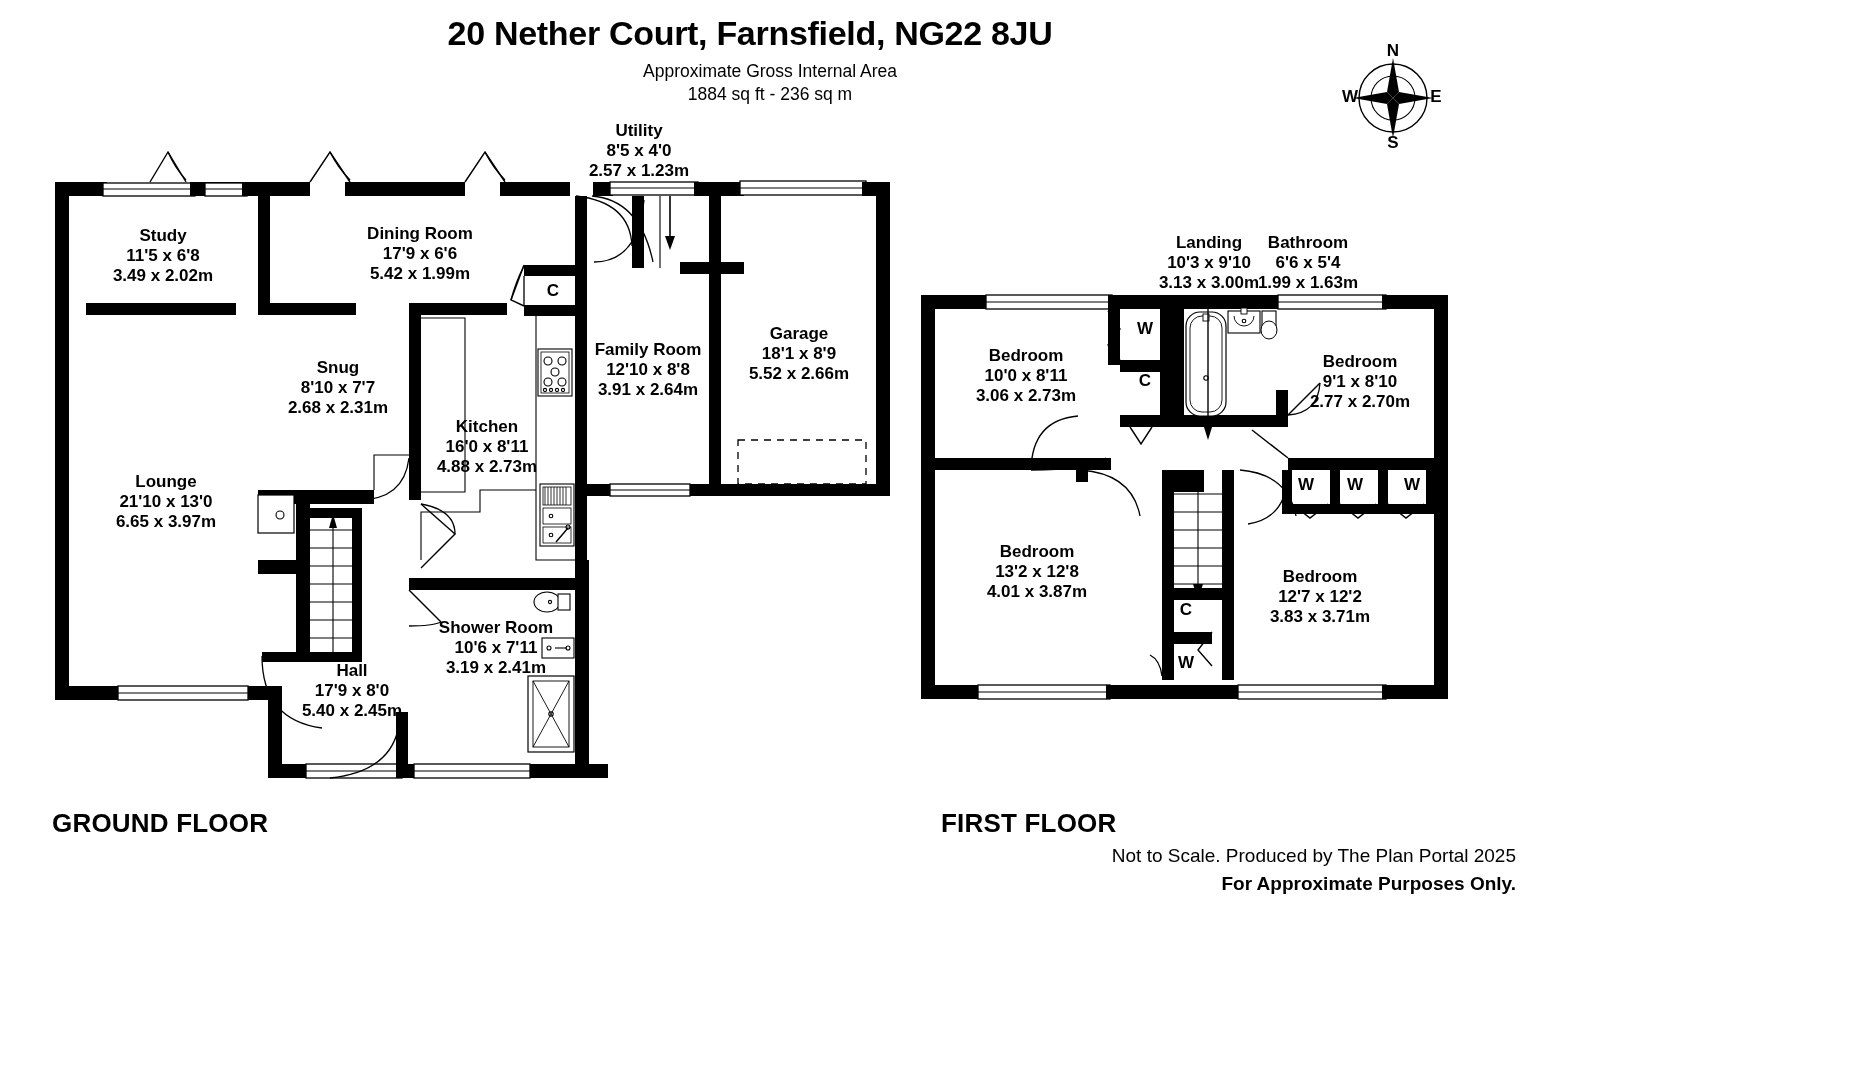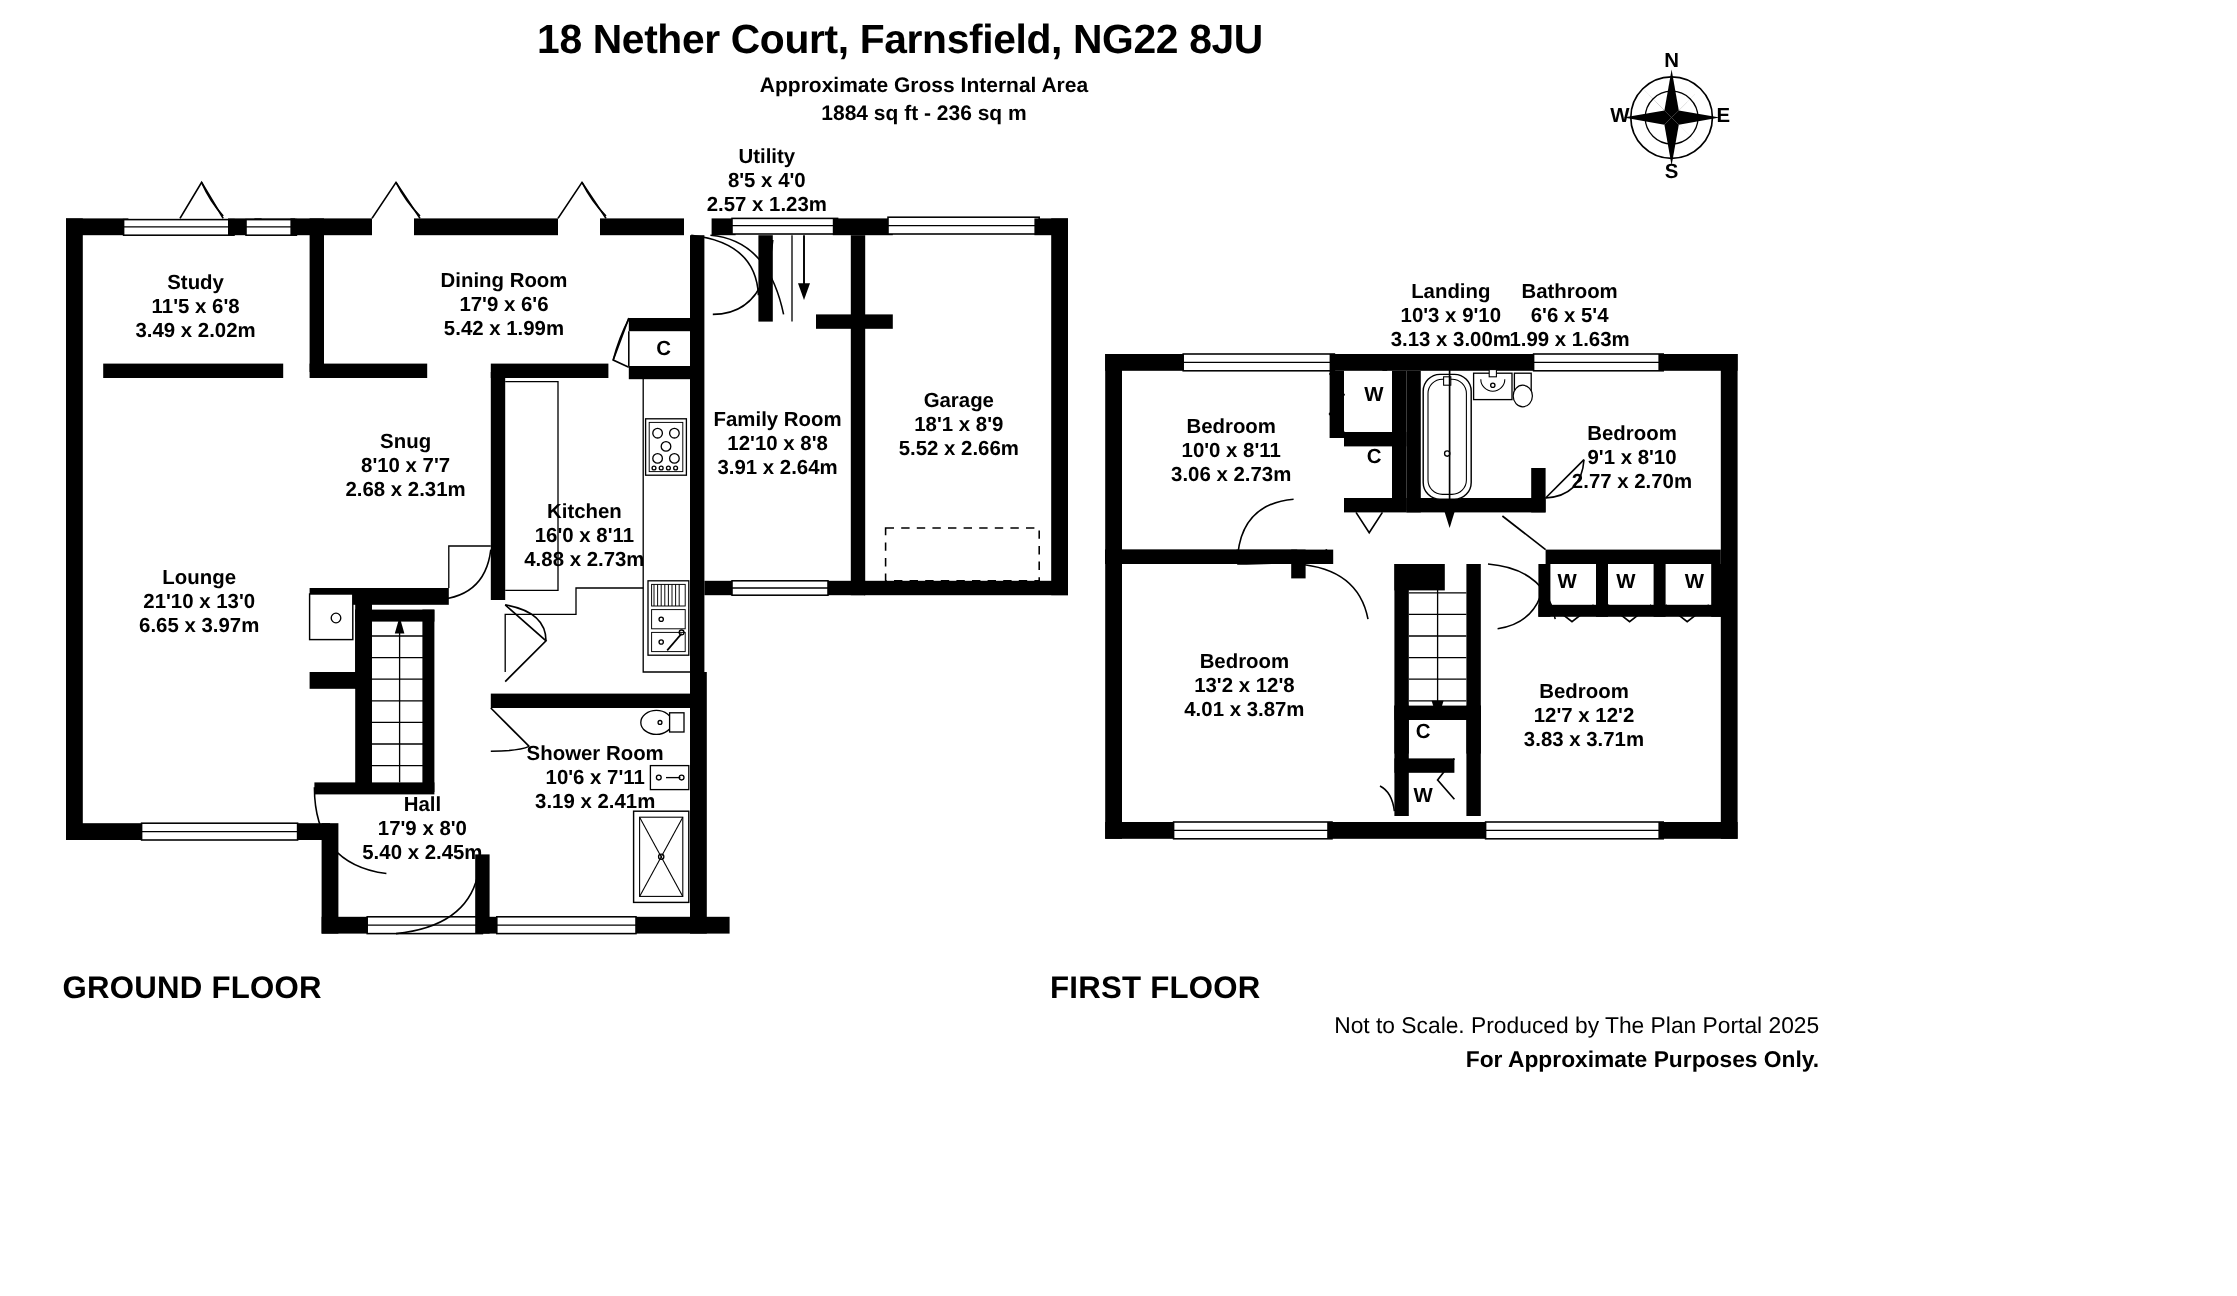--- a/index.html
+++ b/index.html
@@ -28,34 +28,34 @@
     text-align: center;
   }
   .title {
     font-size: 34px;
     font-weight: bold;
     letter-spacing: -0.3px;
     line-height: 1.12;
   }
   .subtitle {
     font-size: 17.5px;
-    font-weight: bold;
+    font-weight: normal;
     line-height: 1.32;
     margin-top: 8px;
     padding-left: 40px;
   }
   
   .floor-caption {
     position: absolute;
     font-size: 26px;
     font-weight: bold;
     letter-spacing: 0.2px;
   }
   #ground-floor-caption { left: 52px; top: 808px; }
-  #first-floor-caption  { left: 875px; top: 808px; text-align: center; }
+  #first-floor-caption  { left: 941px; top: 808px; text-align: center; }
   
   .footer {
     position: absolute;
     top: 842px;
     left: 0;
     width: 1516px;
     text-align: right;
   }
   .footer-line1 {
     font-size: 19px;
@@ -85,21 +85,21 @@
   text.rm-name { font-size: 17px; }
   text.rm-dim  { font-size: 17px; }
   text.tag     { font-size: 17px; font-weight: bold; text-anchor: middle; }
 </style>
 </head>
 <body>
 
 <div class="page">
 
   <div class="header">
-    <div class="title">18 Nether Court, Farnsfield, NG22 8JU</div>
+    <div class="title">20 Nether Court, Farnsfield, NG22 8JU</div>
     <div class="subtitle">
       <div>Approximate Gross Internal Area</div>
       <div>1884 sq ft - 236 sq m</div>
     </div>
   </div>
 
   <div class="floor-caption" id="ground-floor-caption">GROUND FLOOR</div>
   <div class="floor-caption" id="first-floor-caption">FIRST FLOOR</div>
 
   <div class="footer">

